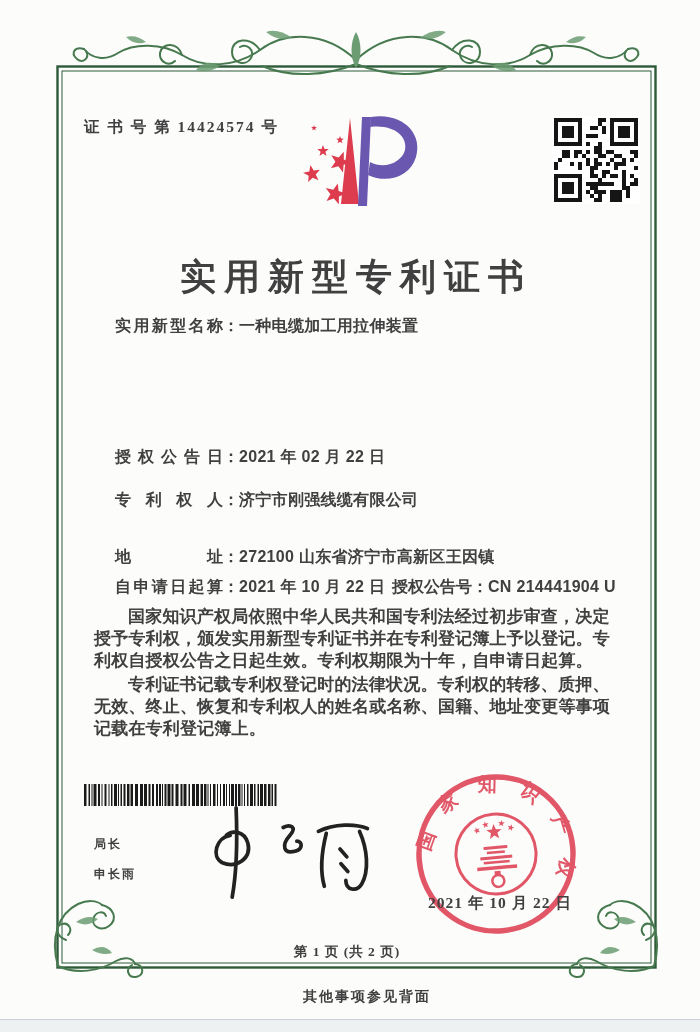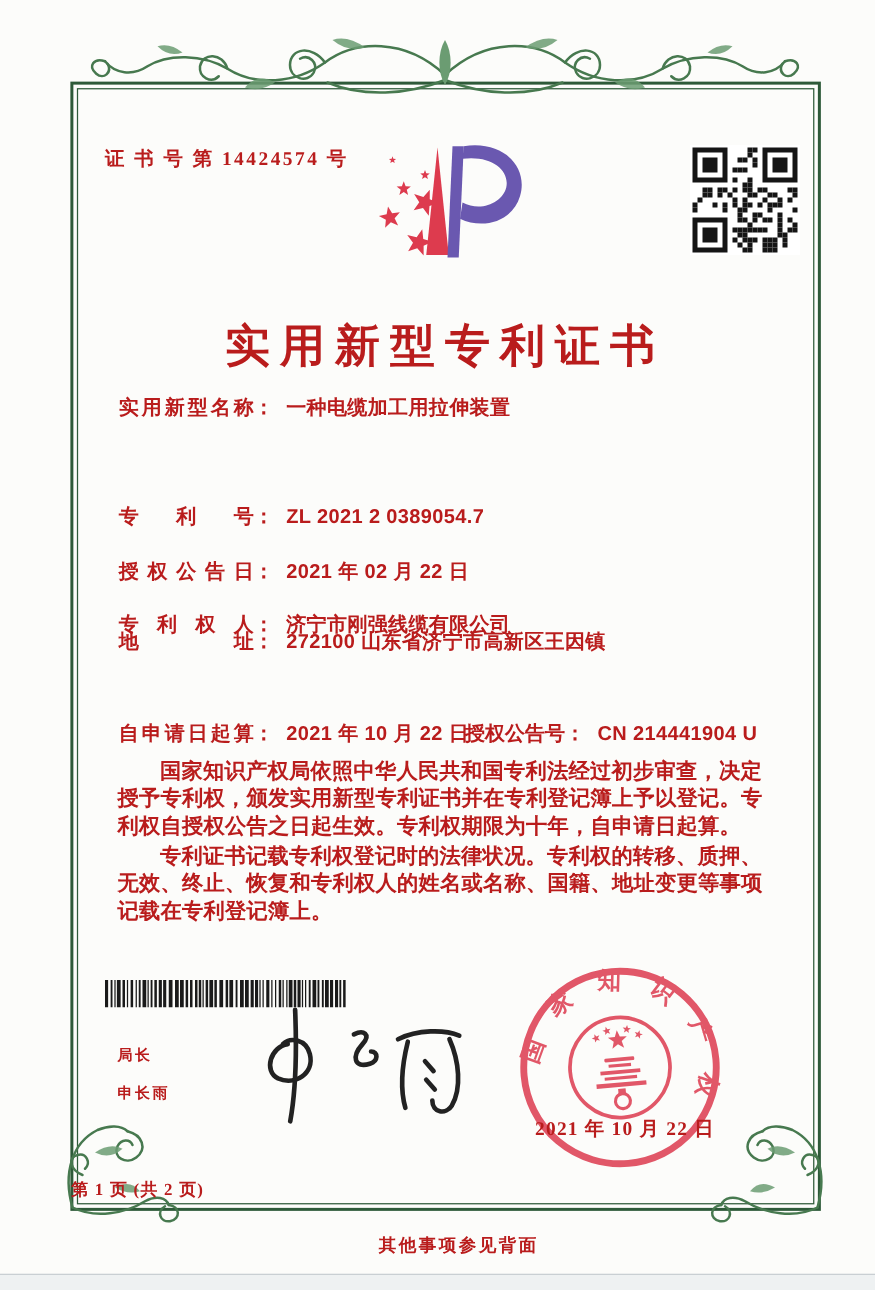--- a/index.html
+++ b/index.html
@@ -1,41 +1,41 @@
 <!DOCTYPE html>
 <html><head>
 <meta charset="utf-8">
 <style>
   html,body{margin:0;padding:0;background:#e8ebec;}
   .page{position:relative;width:700px;height:1032px;background:#fcfcfa;overflow:hidden;
-        font-family:"Liberation Serif","DejaVu Serif",serif;color:#b91c1c;}
+        font-family:"Liberation Serif","DejaVu Serif",serif;color:#404040;}
   .page::after{content:"";position:absolute;left:0;right:0;bottom:0;height:12px;
         background:#eef1f2;border-top:1px solid #c9cfd3;}
   .abs{position:absolute;}
   .frame-svg{position:absolute;left:0;top:0;}
   .orn path{stroke:#47794f;stroke-width:2;fill:none;stroke-linecap:round;}
   .orn .leaf{fill:#6b9c72;stroke:none;opacity:.85;}
   .cert-no{left:84px;top:117px;font-size:15.5px;font-weight:700;letter-spacing:2px;}
   .title{left:57px;top:229px;width:598px;text-align:center;font-size:36px;font-weight:700;letter-spacing:8px;margin-top:24px;}
   .frow{position:absolute;left:95px;font-family:"Liberation Sans","DejaVu Sans",sans-serif;
         font-size:16px;font-weight:700;white-space:nowrap;}
-  .flabel{display:inline-block;width:108px;text-align:justify;text-align-last:justify;}
+  .flabel{display:inline-block;width:108px;text-align:justify;text-align-last:justify;margin-left:20px;}
   .flabel--auto{width:auto;text-align-last:auto;}
-  .fvalue{margin-left:10px;letter-spacing:.3px;}
+  .fvalue{letter-spacing:.3px;}
   .pair2{position:absolute;left:277px;top:0;}
   .para{position:absolute;left:94px;width:524px;font-size:17px;line-height:22px;
         text-indent:2em;font-weight:600;letter-spacing:.2px;}
   .sign-label{position:absolute;left:94px;font-family:"Liberation Sans","DejaVu Sans",sans-serif;
         font-size:12px;font-weight:700;letter-spacing:2px;}
   .seal-svg{position:absolute;left:408px;top:766px;mix-blend-mode:multiply;opacity:.92;z-index:5;}
   .seal-text{font-family:"Liberation Sans","DejaVu Sans",sans-serif;font-size:19px;
         font-weight:700;letter-spacing:21px;fill:#e2495d;}
   .seal-date{position:absolute;left:428px;top:893px;font-size:15.5px;font-weight:700;
         letter-spacing:1px;z-index:6;}
-  .footer-page{position:absolute;left:57px;top:943px;width:580px;
+  .footer-page{position:absolute;left:57px;top:943px;width:580px;text-align:center;
         font-size:13.5px;font-weight:700;letter-spacing:1px;}
   .back-note{position:absolute;left:17px;top:988px;width:700px;text-align:center;
         font-size:14px;font-weight:700;letter-spacing:2px;}
 </style>
 </head>
 <body>
 
 <div class="page">
 
   <svg class="frame-svg" width="700" height="1032" viewBox="0 0 700 1032">
@@ -205,30 +205,27 @@
         <rect x="62" y="82" width="4" height="4"></rect>
         <rect x="66" y="82" width="4" height="4"></rect>
       </g>
   </svg>
 
   <div class="abs title">实用新型专利证书</div>
 
   <div class="frow" style="top:316px">
     <span class="flabel">实用新型名称</span><span>：</span><span class="fvalue">一种电缆加工用拉伸装置</span>
   </div>
-  <div class="frow" style="top:403px">
-    <span class="flabel">专利号</span><span>：</span><span class="fvalue">ZL 2021 2 0389054.7</span>
-  </div>
   <div class="frow" style="top:447px">
     <span class="flabel">授权公告日</span><span>：</span><span class="fvalue">2021 年 02 月 22 日</span>
   </div>
   <div class="frow" style="top:490px">
     <span class="flabel">专利权人</span><span>：</span><span class="fvalue">济宁市刚强线缆有限公司</span>
   </div>
-  <div class="frow" style="top:503px">
+  <div class="frow" style="top:547px">
     <span class="flabel">地址</span><span>：</span><span class="fvalue">272100 山东省济宁市高新区王因镇</span>
   </div>
   <div class="frow" style="top:577px">
     <span class="flabel">自申请日起算</span><span>：</span><span class="fvalue">2021 年 10 月 22 日</span>
     <span class="pair2">
       <span class="flabel flabel--auto">授权公告号</span><span>：</span><span class="fvalue">CN 214441904 U</span>
     </span>
   </div>
 
   <div class="para" style="top:606px">国家知识产权局依照中华人民共和国专利法经过初步审查，决定授予专利权，颁发实用新型专利证书并在专利登记簿上予以登记。专利权自授权公告之日起生效。专利权期限为十年，自申请日起算。</div>

